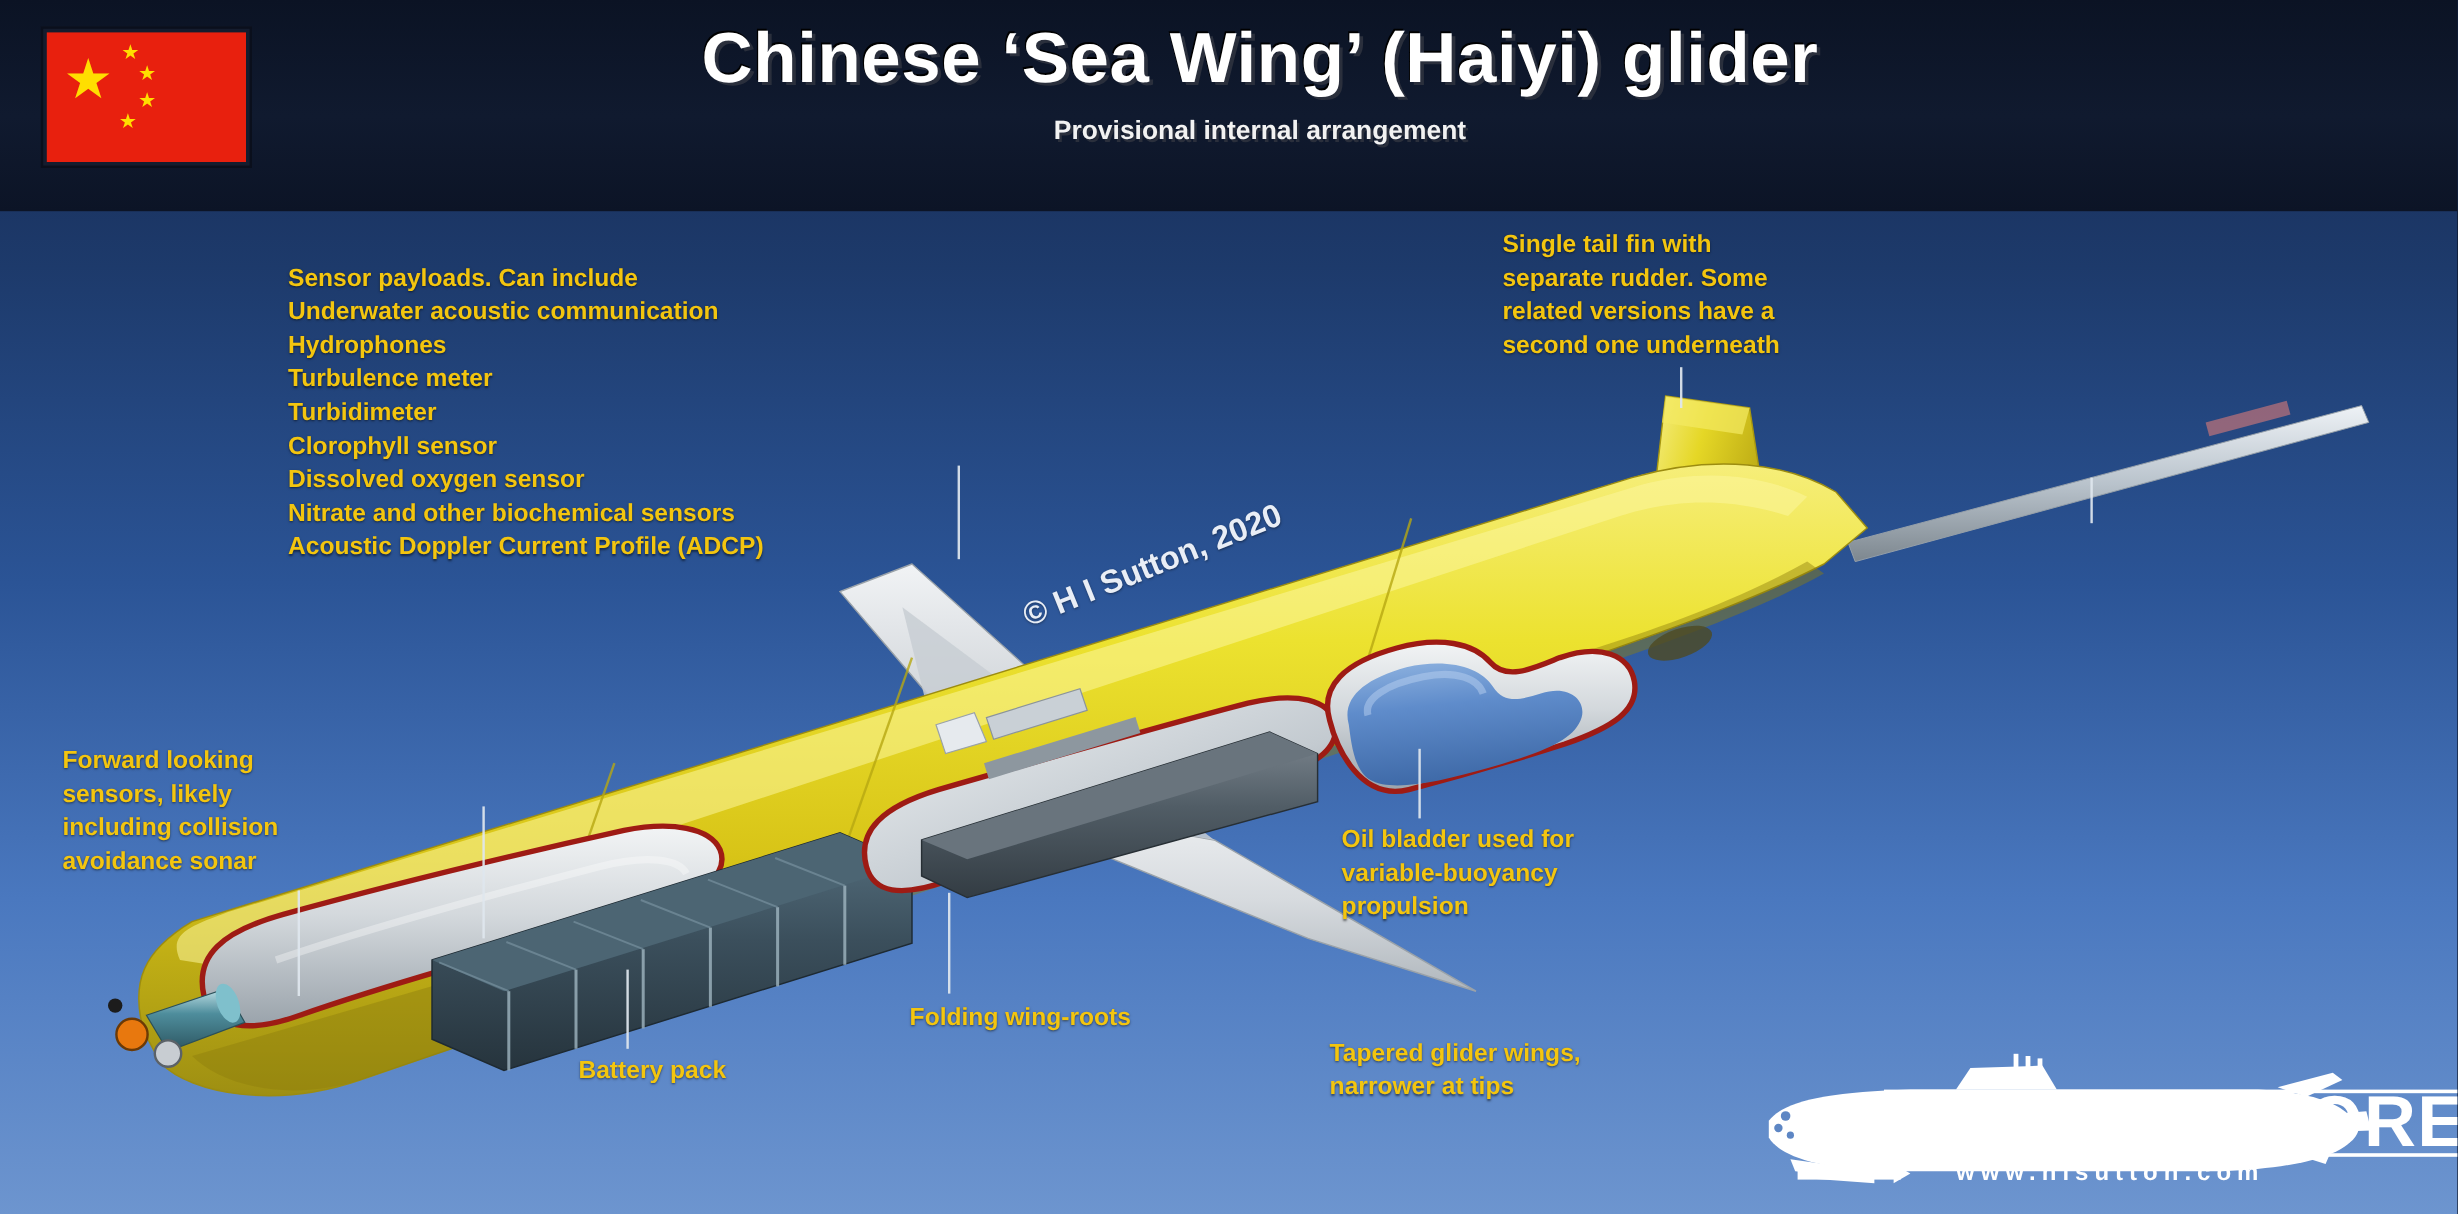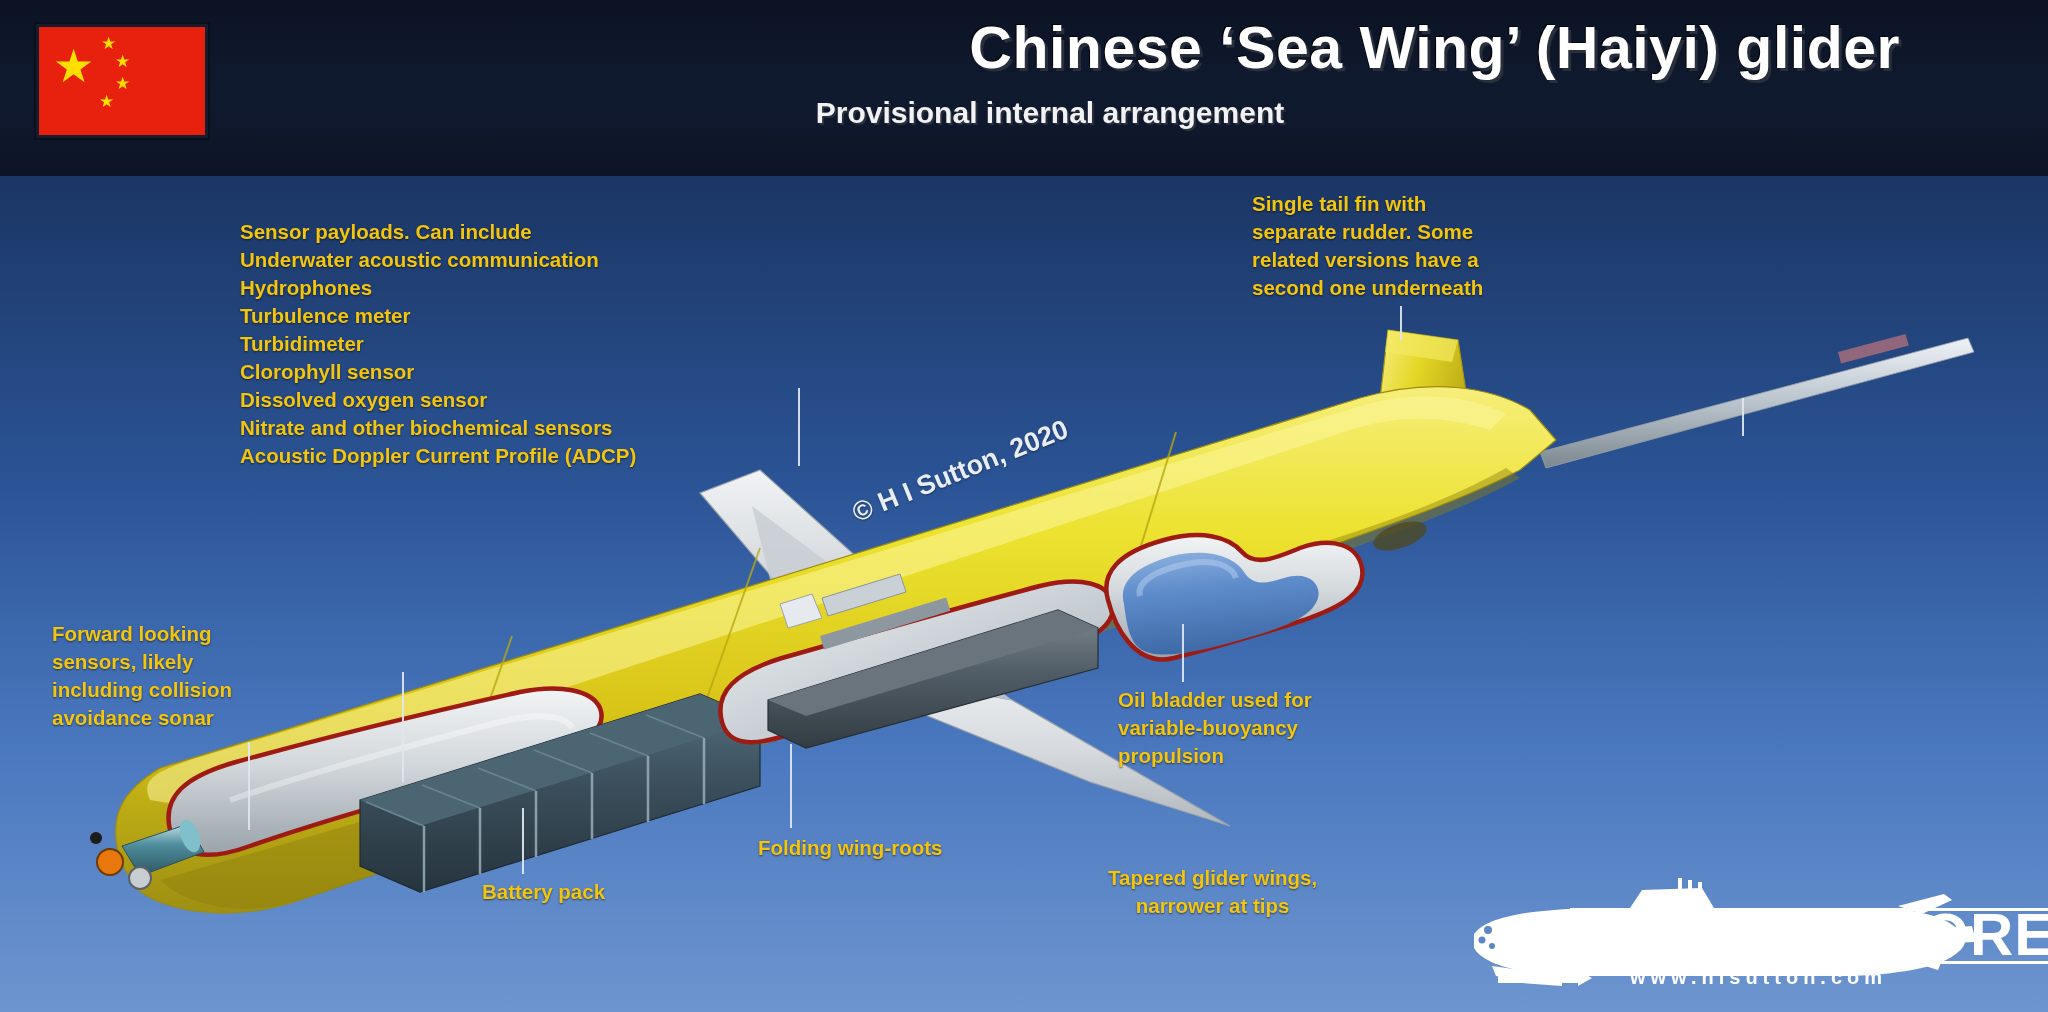--- a/index.html
+++ b/index.html
@@ -8,25 +8,25 @@
   #stage{position:relative;width:2048px;height:1012px;overflow:hidden;
     background:linear-gradient(180deg,#16284f 0%,#1d3a6b 22%,#2b5496 48%,#4a78bf 74%,#6d95cf 100%);}
 
   
   #headerbar{position:absolute;left:0;top:0;width:2048px;height:176px;
      background:linear-gradient(180deg,#0b1324 0%,#101a2f 55%,#0c1426 100%);}
   #flag{position:absolute;left:34px;top:22px;width:176px;height:118px;background:#141c2e;
      border:2px solid #0a0f1c;box-sizing:border-box;}
   #flag .field{position:absolute;left:3px;top:3px;right:3px;bottom:3px;background:#e8200e;}
   .star{position:absolute;color:#ffde00;line-height:1;}
-  #title{position:absolute;left:200px;top:14px;width:1700px;text-align:right;
+  #title{position:absolute;left:200px;top:14px;width:1700px;text-align:center;
      font-size:59px;font-weight:bold;color:#ffffff;letter-spacing:.5px;
      text-shadow:3px 3px 0 #2a2f3c,-1px -1px 0 #000;}
   #subtitle{position:absolute;left:200px;top:96px;width:1700px;text-align:center;
-     font-size:30px;font-weight:bold;color:#f2f2f2;text-shadow:2px 2px 0 #2a2f3c;}
+     font-size:22px;font-weight:bold;color:#f2f2f2;text-shadow:2px 2px 0 #2a2f3c;}
 
   
   .anno{position:absolute;color:#f3c50f;font-size:20.5px;line-height:28px;font-weight:600;
         text-shadow:0 1px 2px rgba(0,0,0,.55);white-space:pre-line;}
   .anno.small{font-size:18px;line-height:24px;}
 
   
   .lead{position:absolute;background:#dfe6ee;opacity:.93;}
 
   
@@ -269,21 +269,21 @@
   <div class="lead" style="left:522px;top:808px;width:2px;height:66px;"></div>
 
   <div class="anno" style="left:758px;top:834px;">Folding wing-roots</div>
   <div class="lead" style="left:790px;top:744px;width:2px;height:84px;"></div>
 
   <div class="anno" style="left:1118px;top:686px;">Oil bladder used for
 variable-buoyancy
 propulsion</div>
   <div class="lead" style="left:1182px;top:624px;width:2px;height:58px;"></div>
 
-  <div class="anno" style="left:1108px;top:864px;text-align:center;">Tapered glider wings,
+  <div class="anno" style="left:1108px;top:864px;">Tapered glider wings,
 narrower at tips</div>
 
   <div id="copyright">© H I Sutton, 2020</div>
 
   <div id="logo">
     <svg viewBox="0 0 580 122" width="580" height="122">
       <g fill="#ffffff">
         <path d="M22,56 C34,40 70,32 140,30 L430,30 C470,32 496,40 506,52
                  L512,60 L506,74 C492,88 452,96 400,98 L120,98
                  C60,96 30,84 22,70 Z"></path>

